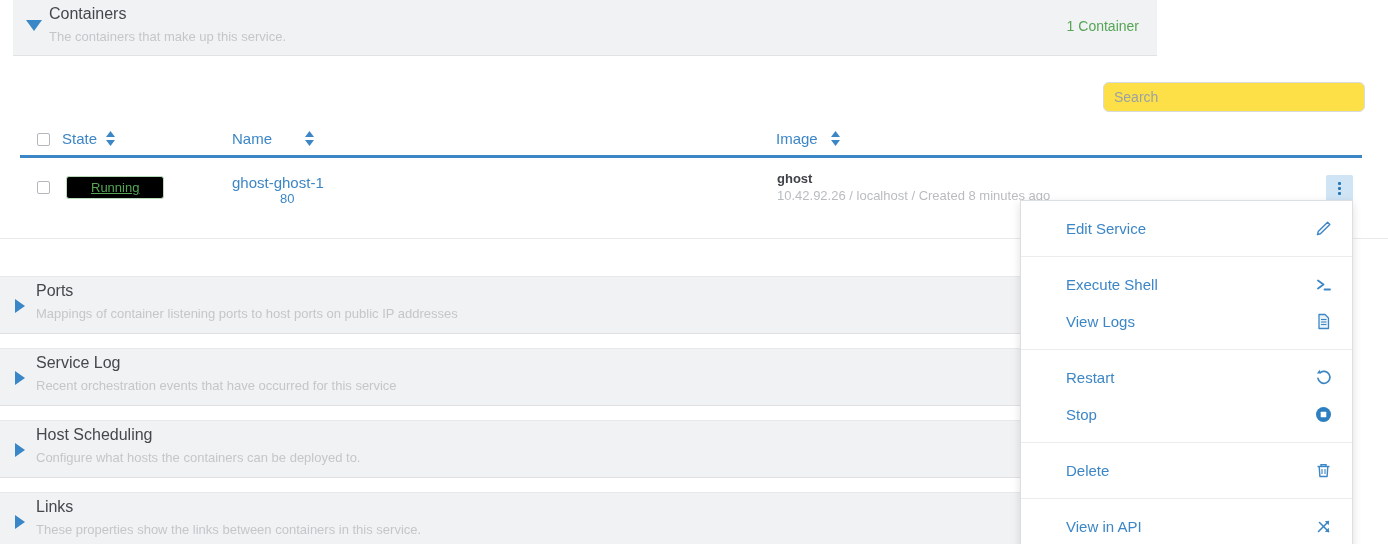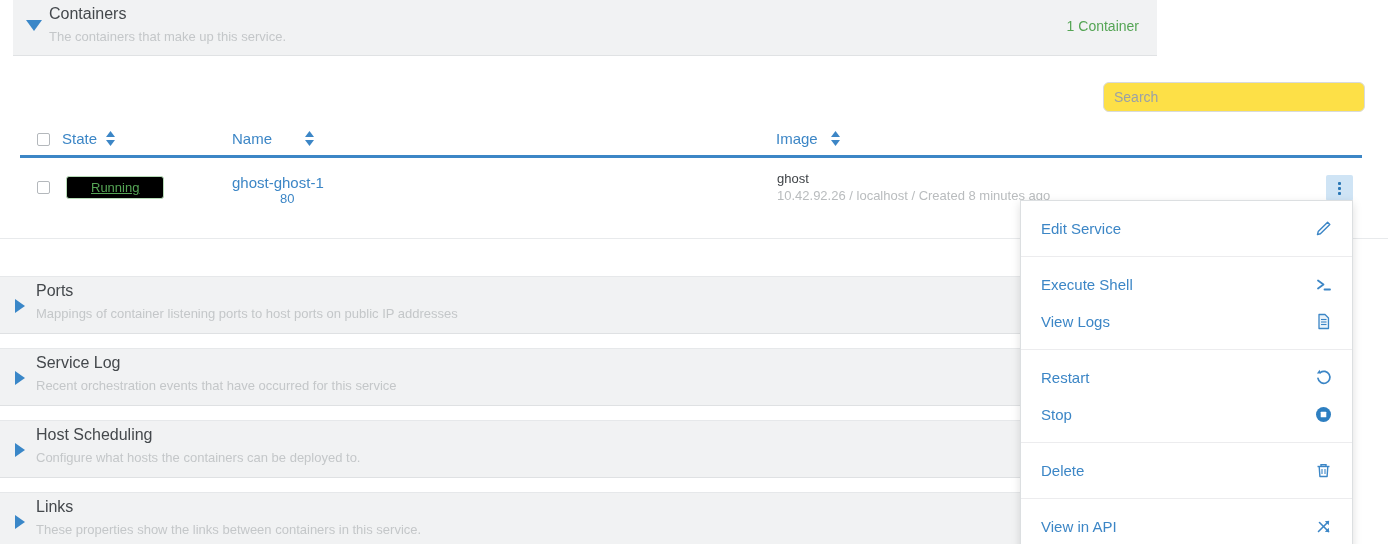--- a/index.html
+++ b/index.html
@@ -45,21 +45,21 @@
   .col-state { left: 62px; } .col-name { left: 232px; gap: 32px; } .col-image { left: 776px; gap: 12px; }
   .sort-icon { display: inline-block; }
   .header-underline { position: absolute; left: 20px; top: 155px; width: 1342px; height: 3px; background: #3c86c6; }
   .state-badge {
     position: absolute; left: 66px; top: 176px;
     font-size: 13px; color: #55a555; background: #000000;
     border: 1px solid #b7dcb7; border-radius: 3px; padding: 3px 24px; text-decoration: underline;
   }
   .row-name-link { position: absolute; left: 232px; top: 174px; font-size: 15px; color: #3c86c6; text-decoration: none; cursor: pointer; }
   .row-port-link { position: absolute; left: 232px; top: 191px; font-size: 13px; color: #3c86c6; text-decoration: none; cursor: pointer; margin-left: 48px; }
-  .row-image-name { position: absolute; left: 777px; top: 171px; font-size: 13px; color: #3f4347; }
+  .row-image-name { position: absolute; left: 777px; top: 171px; font-size: 13px; color: #3f4347; font-weight: bold; }
   .row-image-details { position: absolute; left: 777px; top: 188px; font-size: 13px; color: #b9bcbe; }
   .kebab-button {
     position: absolute; left: 1326px; top: 175px; width: 27px; height: 26px;
     background: #cfe4f5; border-radius: 2px; cursor: pointer;
     display: flex; flex-direction: column; align-items: center; justify-content: center; gap: 2px;
   }
   .kebab-button i { width: 3px; height: 3px; background: #2a77b5; border-radius: 1px; }
   
   .bar {
     position: absolute; left: 0; width: 1197px; height: 58px;
@@ -77,21 +77,21 @@
   
   .dropdown-menu {
     position: absolute; left: 1020px; top: 200px; width: 333px; height: 372px;
     background: #fff; border: 1px solid #dcdfe1;
     box-shadow: 0 3px 9px rgba(0,0,0,0.13); z-index: 10;
   }
   .menu-group { padding: 9px 0; }
   .menu-divider { height: 1px; background: #ececee; }
   .menu-item {
     height: 37px; padding: 0 20px; display: flex; align-items: center;
-    justify-content: space-between; cursor: pointer; color: #3c86c6; font-size: 15px;
+    justify-content: space-between; cursor: pointer; color: #3c86c6; font-size: 15px; margin-left: 25px;
   }
   .mi { width: 17px; height: 17px; flex-shrink: 0; }
 </style>
 </head>
 <body>
 
 <div class="page">
 
   <div class="containers-header">
     <div class="caret-down"></div>

